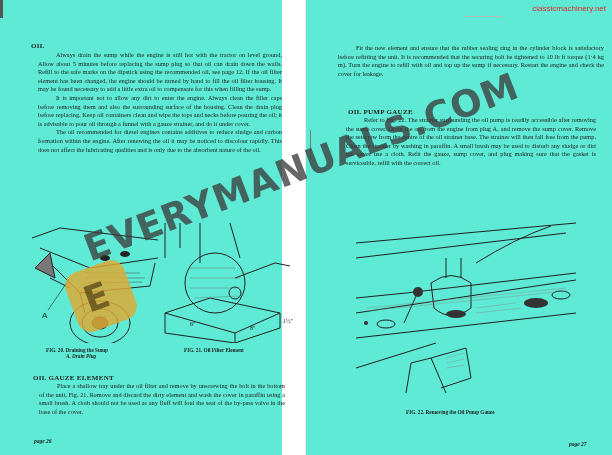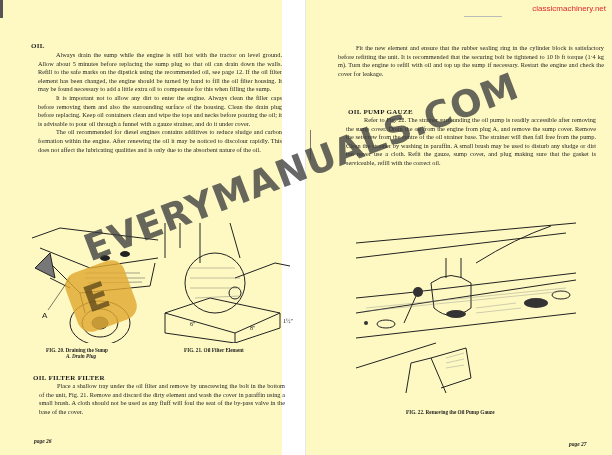--- a/index.html
+++ b/index.html
@@ -1,18 +1,18 @@
 <!DOCTYPE html>
 <html><head>
 <meta charset="utf-8">
 <style>
   html, body { margin:0; padding:0; }
   body { width:612px; height:455px; overflow:hidden; background:#fff; position:relative;
          font-family:"Liberation Serif", serif; color:#1e1e1e; }
-  .page { position:absolute; top:0; height:455px; background:#fef9c3; }
+  .page { position:absolute; top:0; height:455px; background:#5eead4; }
   .left { left:0; width:282px; }
   .right { left:306px; width:306px; }
   .spine { position:absolute; left:305px; top:0; width:1px; height:455px; background:#e8e8e8; }
   .site { position:absolute; right:6px; top:4px; font-family:"Liberation Sans", sans-serif; font-size:8px; color:#e0272b; }
   .heading { position:absolute; font-size:7px; font-weight:bold; letter-spacing:.3px; }
   .para { position:absolute; font-size:6.3px; line-height:8.6px; text-align:justify; }
   .para p { margin:0; text-indent:18px; }
   .cap { position:absolute; font-size:5.2px; font-weight:bold; }
   .cap .sub { display:block; font-style:italic; font-weight:bold; padding-left:20px; }
   .pnum { position:absolute; font-size:5.5px; font-style:italic; font-weight:bold; }
@@ -77,21 +77,21 @@
     <text x="90" y="112" font-size="6" fill="#222" font-family="Liberation Serif, serif">8"</text>
     <text x="123" y="105" font-size="6" fill="#222" font-family="Liberation Serif, serif">1½"</text>
   </svg>
 
   <div class="cap" style="left:46px;top:347px">
     <span>FIG. 20. Draining the Sump</span>
     <span class="sub">A. Drain Plug</span>
   </div>
   <div class="cap" style="left:184px;top:347px">FIG. 21. Oil Filter Element</div>
 
-  <div class="heading" style="left:33px;top:374px">OIL FILTER FILTER</div>
+  <div class="heading" style="left:33px;top:374px">OIL GAUZE ELEMENT</div>
   <div class="para" style="left:39px;top:382px;width:246px">
     <p>Place a shallow tray under the oil filter and remove by unscrewing the bolt in the bottom of the unit, Fig. 21. Remove and discard the dirty element and wash the cover in paraffin using a small brush. A cloth should not be used as any fluff will foul the seat of the by-pass valve in the base of the cover.</p>
   </div>
 
   <div class="pnum" style="left:34px;top:438px">page 26</div>
 </div>
 
 <div class="spine"></div>
 
 <div class="page right">

